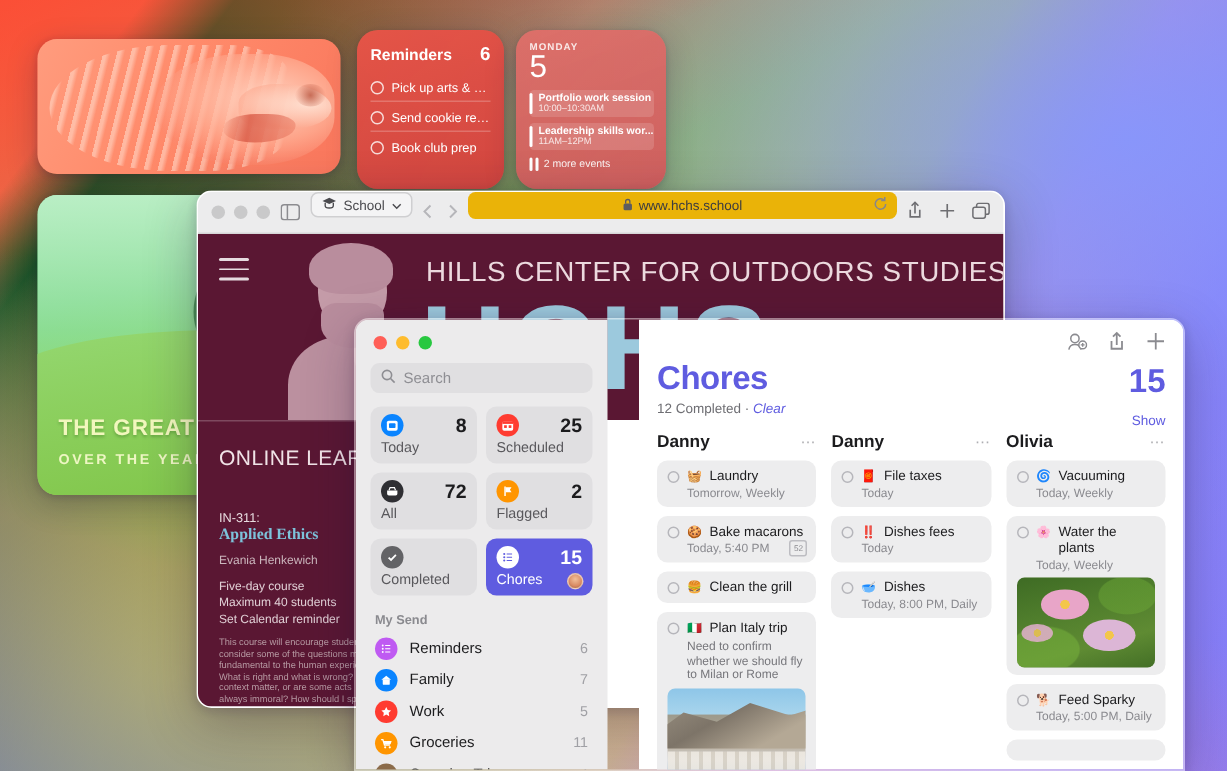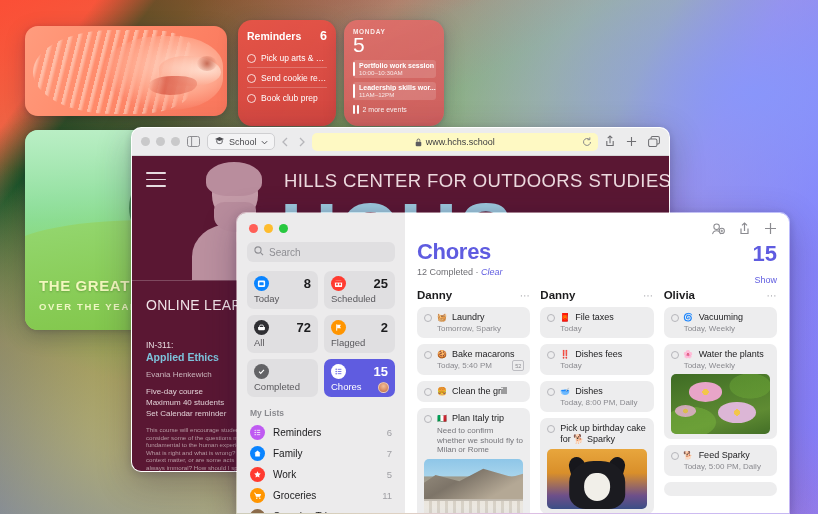--- a/index.html
+++ b/index.html
@@ -147,34 +147,34 @@
   .w-cal-more .bars i { display:block; width:2px; height:9px; background:#fff; border-radius:2px; }
   .w-cal-more span { font-size: 7px; color: rgba(255,255,255,.92); }
 
   
   .safari {
     position: absolute; left: 131px; top: 127px; width: 539px; height: 345px;
     border-radius: 10px; overflow: hidden; background: #fff;
     border: .5px solid rgba(255,255,255,.35);
   }
   .safari-bar {
-    height: 28px; background: #ececed; display:flex; align-items:center; gap: 7px;
+    height: 28px; background: #ececed; display:flex; gap: 7px;
     padding: 0 9px; border-bottom: .5px solid #d6d6d7;
   }
   .tl { display:flex; gap:6px; align-items:center; }
   .tl i { width:9px;height:9px;border-radius:50%; display:block; background:#c9c9ca; }
   .sb-icon { color:#8c8c90; display:flex; align-items:center; }
   .tabgrp {
     display:flex; align-items:center; gap:4px; height:17px; padding:0 6px;
     border:.5px solid #cfcfd1; border-radius:5px; background:#f4f4f5; color:#4a4a4e;
     font-size:9px;
   }
   .navs { display:flex; gap:11px; color:#b6b6ba; align-items:center; }
   .urlbar {
-    flex:1; height:18px; background:#fef9c3; border-radius:5px;
+    flex:1; height:18px; background:#eab308; border-radius:5px;
     display:flex; align-items:center; justify-content:center; gap:4px; position:relative;
   }
   .urlbar .u-text { font-size:9px; color:#3c3c40; }
   .urlbar .u-reload { position:absolute; right:6px; color:#86868a; }
   .rgt-icons { display:flex; gap:11px; color:#6e6e72; align-items:center; }
 
   .site { position:absolute; top:28px; left:0; right:0; bottom:0; background:#fff; }
   .site-hero { position:absolute; top:0; left:0; right:0; height:124px; background:#5a1733; overflow:hidden; }
   .hamb { position:absolute; left:14px; top:16px; }
   .hamb i { display:block; width:20px; height:1.6px; background:rgba(255,255,255,.85); margin-bottom:5px; border-radius:2px; }
@@ -195,30 +195,31 @@
     font-size:80px; font-weight:700; letter-spacing:2px; color:#9cc9dd; line-height:80px; white-space:nowrap;
   }
   .site-band {
     position:absolute; left:0; top:124px; width:132px; height:48px;
     background:#5a1733; border-top:1px solid rgba(255,255,255,.22);
     display:flex; align-items:center; padding-left:14px;
   }
   .site-band span { font-size:14px; color:#f0e3e7; letter-spacing:.3px; white-space:nowrap; }
   .site-body { position:absolute; left:0; top:172px; width:132px; bottom:0; background:#5a1733; padding:12px 10px 0 14px; }
   .cs-code { font-size:8.5px; color:#e8dce0; }
-  .cs-name { font-size:10.5px; color:#7dc3db; font-weight:600; margin-top:1px; }
+  .cs-name { font-size:10.5px; color:#7dc3db; font-weight:600; margin-top:1px;font-family:Liberation Serif, serif; }
   .cs-prof { font-size:8px; color:#cbb6bd; margin-top:7px; }
   .cs-meta { font-size:8px; color:#e0cfd5; margin-top:7px; line-height:11px; }
   .cs-desc { font-size:6.2px; color:#b79aa3; margin-top:7px; line-height:7.6px; }
 
   
   .remapp {
     position:absolute; left:236px; top:212px; width:554px; height:302px;
     border-radius:10px 10px 0 0; overflow:hidden; display:flex;
     border:.5px solid rgba(255,255,255,.45);
+    gap:21px;
   }
   .rem-side { width:168px; background:#ecebec; padding:8px 10px 0 10px; position:relative; }
   .rem-tl { display:flex; gap:6px; margin: 3px 0 9px 2px; }
   .rem-tl i { width:9px; height:9px; border-radius:50%; display:block; }
   .srch {
     height:20px; background:#e0dfe1; border-radius:6px; display:flex; align-items:center;
     gap:5px; padding:0 7px; color:#8e8e93; font-size:10px;
   }
   .grid { display:grid; grid-template-columns:1fr 1fr; gap:6px; margin-top:9px; }
   .gcell { height:38px; border-radius:7px; background:#e0dfe1; padding:5px 7px 0 7px; position:relative; }
@@ -551,21 +552,21 @@
                   <path d="M4.2 2.6h4M4.2 5h4M4.2 7.4h4" stroke="#5f5ce0" stroke-width=".9"></path>
                 </svg>
             </span>
             <span class="gnum">15</span>
           </div>
           <div class="glab">Chores</div>
           <span class="gavatar"></span>
         </div>
       </div>
 
-      <div class="mylists">My Lists</div>
+      <div class="mylists">My Send</div>
 
       <div class="lrow">
         <span class="licon" style="background:#bf5af2">
           <svg width="9" height="9" viewBox="0 0 10 10">
               <circle cx="2.4" cy="2.6" r=".7" fill="#fff"></circle>
               <circle cx="2.4" cy="5" r=".7" fill="#fff"></circle>
               <circle cx="2.4" cy="7.4" r=".7" fill="#fff"></circle>
               <path d="M4.2 2.6h3.8M4.2 5h3.8M4.2 7.4h3.8" stroke="#fff" stroke-width=".85"></path>
             </svg>
         </span>
@@ -658,21 +659,21 @@
           <div class="col-head">
             <span class="col-name">Danny</span>
             <span class="col-dots">⋯</span>
           </div>
           <div class="task">
             <div class="t-row">
                 <span class="t-circle"></span>
               <span class="t-emoji">🧺</span>
               <span class="t-title">Laundry</span>
               </div>
-            <div class="t-sub">Tomorrow, Sparky</div>
+            <div class="t-sub">Tomorrow, Weekly</div>
           </div>
           <div class="task">
             <div class="t-row">
                 <span class="t-circle"></span>
               <span class="t-emoji">🍪</span>
               <span class="t-title">Bake macarons</span>
               </div>
             <div class="t-sub">Today, 5:40 PM</div>
             <div class="t-badge">52</div>
           </div>
@@ -715,32 +716,20 @@
               </div>
             <div class="t-sub">Today</div>
           </div>
           <div class="task">
             <div class="t-row">
                 <span class="t-circle"></span>
               <span class="t-emoji">🥣</span>
               <span class="t-title">Dishes</span>
               </div>
             <div class="t-sub">Today, 8:00 PM, Daily</div>
-          </div>
-          <div class="task">
-            <div class="t-row">
-                <span class="t-circle"></span>
-              <span class="t-title">Pick up birthday cake for 🐕 Sparky</span>
-              </div>
-            <div class="t-img img-dog">
-              <span class="dg-ear-l"></span>
-                <span class="dg-ear-r"></span>
-                <span class="dg-body"></span>
-                <span class="dg-face"></span>
-            </div>
           </div>
         </div>
 
         <div class="col">
           <div class="col-head">
             <span class="col-name">Olivia</span>
             <span class="col-dots">⋯</span>
           </div>
           <div class="task">
             <div class="t-row">

